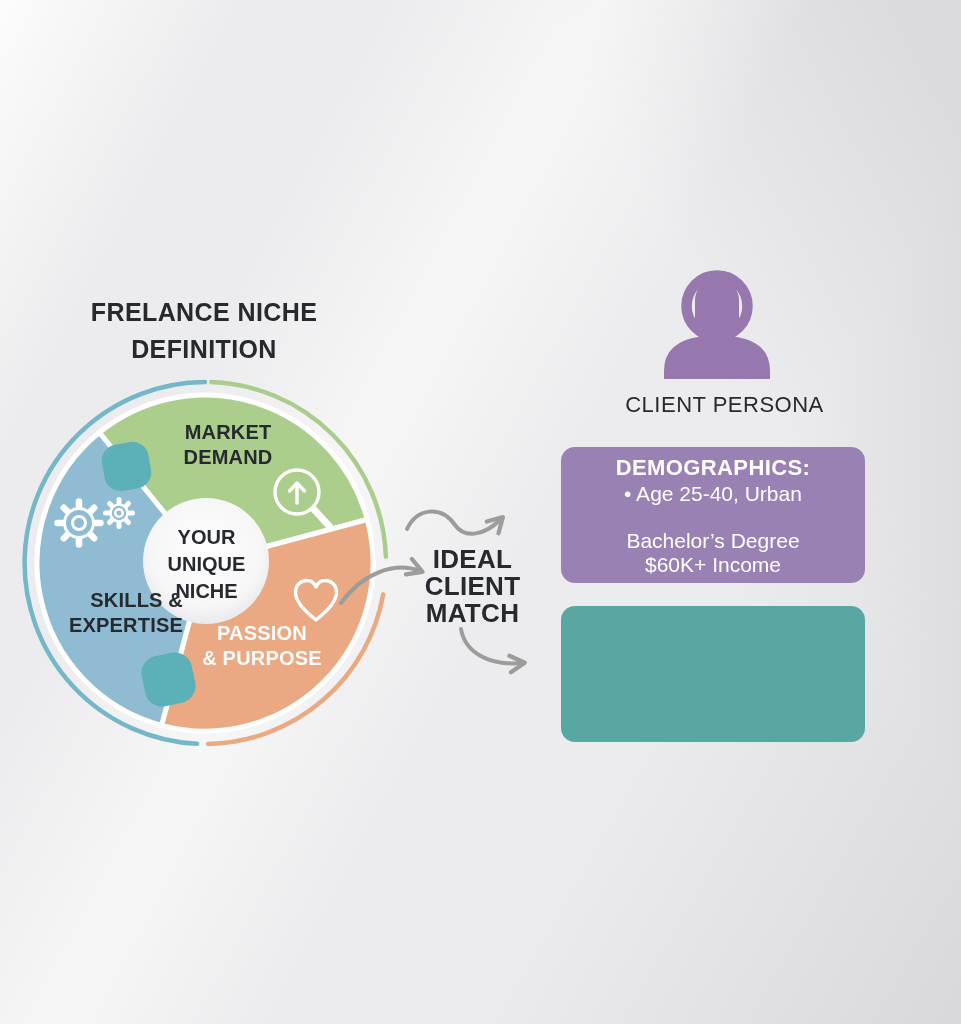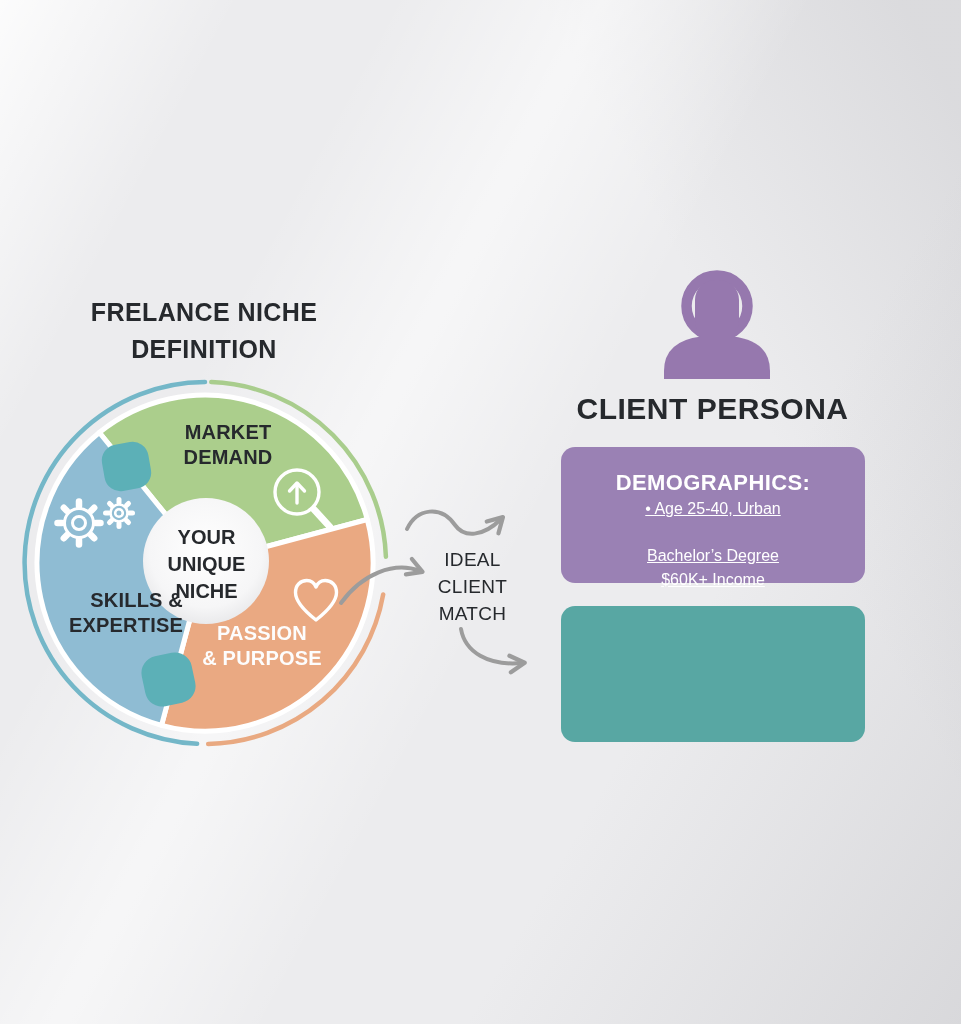--- a/index.html
+++ b/index.html
@@ -19,30 +19,30 @@
   .dark{color:#26292d;}
   .title{
     left:52px;top:294px;width:304px;
     font-size:25px;line-height:37px;font-weight:700;letter-spacing:0.4px;
   }
   .seg-label{font-weight:700;font-size:20px;line-height:25px;letter-spacing:0.2px;}
   .lbl-market{left:148px;top:420px;width:160px;}
   .lbl-skills{left:3px;top:588px;width:180px;text-align:right;}
   .lbl-passion{left:172px;top:621px;width:180px;color:#fdfdfd;}
   .lbl-center{left:146px;top:524px;width:121px;font-weight:700;font-size:20px;line-height:27px;}
-  .lbl-ideal{left:400px;top:546px;width:145px;font-weight:400;font-size:19px;line-height:27px;letter-spacing:0.3px;}
-  .persona-heading{left:560px;top:392px;width:305px;font-size:30px;font-weight:700;letter-spacing:0.5px;}
+  .lbl-ideal{left:400px;top:546px;width:145px;font-weight:700;font-size:26px;line-height:27px;letter-spacing:0.3px;}
+  .persona-heading{left:572px;top:392px;width:305px;font-size:22px;font-weight:400;letter-spacing:0.5px;}
   .card{
     width:304px;border-radius:14px;color:#ffffff;
-    padding-top:21px;box-sizing:border-box;
+    padding-top:6px;box-sizing:border-box;
   }
   .card-demo{left:561px;top:447px;height:136px;background:#9a81b4;}
   .card-psyo{left:561px;top:606px;height:136px;background:#58a7a3;}
   .card-heading{font-size:22px;line-height:29px;font-weight:700;letter-spacing:0.4px;}
-  .card-body{font-size:16px;line-height:23.5px;font-weight:400;text-decoration:underline;}
+  .card-body{font-size:21px;line-height:23.5px;font-weight:400;}
 </style>
 </head>
 <body>
 
 <div class="stage">
 
   <svg class="abs" style="left:0;top:0;" width="961" height="1024" viewBox="0 0 961 1024">
     <defs>
       <radialGradient id="centerGrad" cx="50%" cy="42%" r="62%">
         <stop offset="0%" stop-color="#ffffff"></stop>

